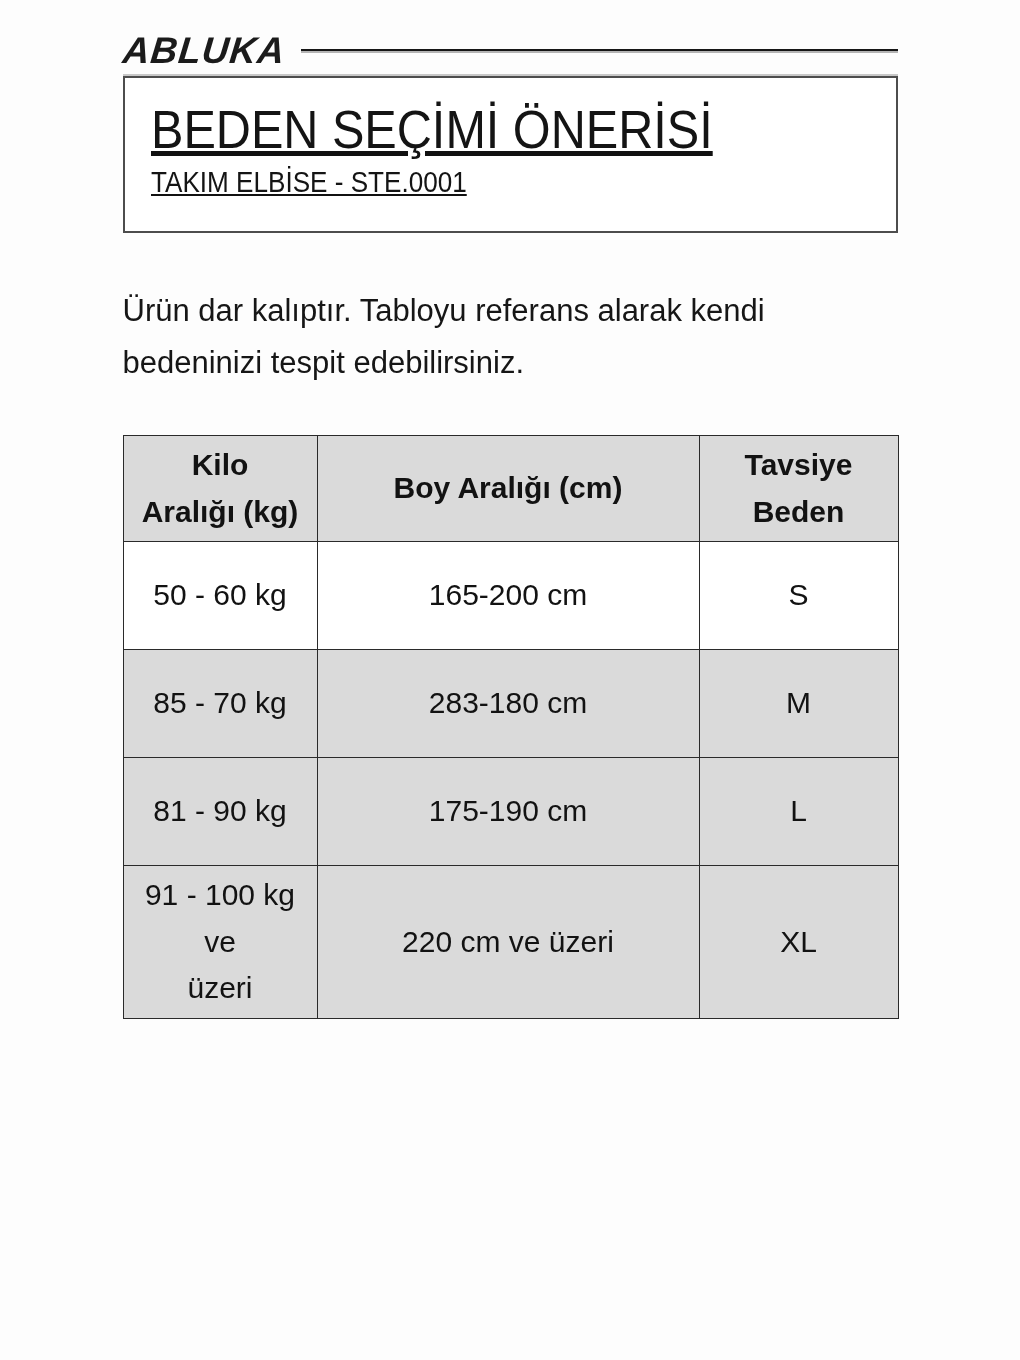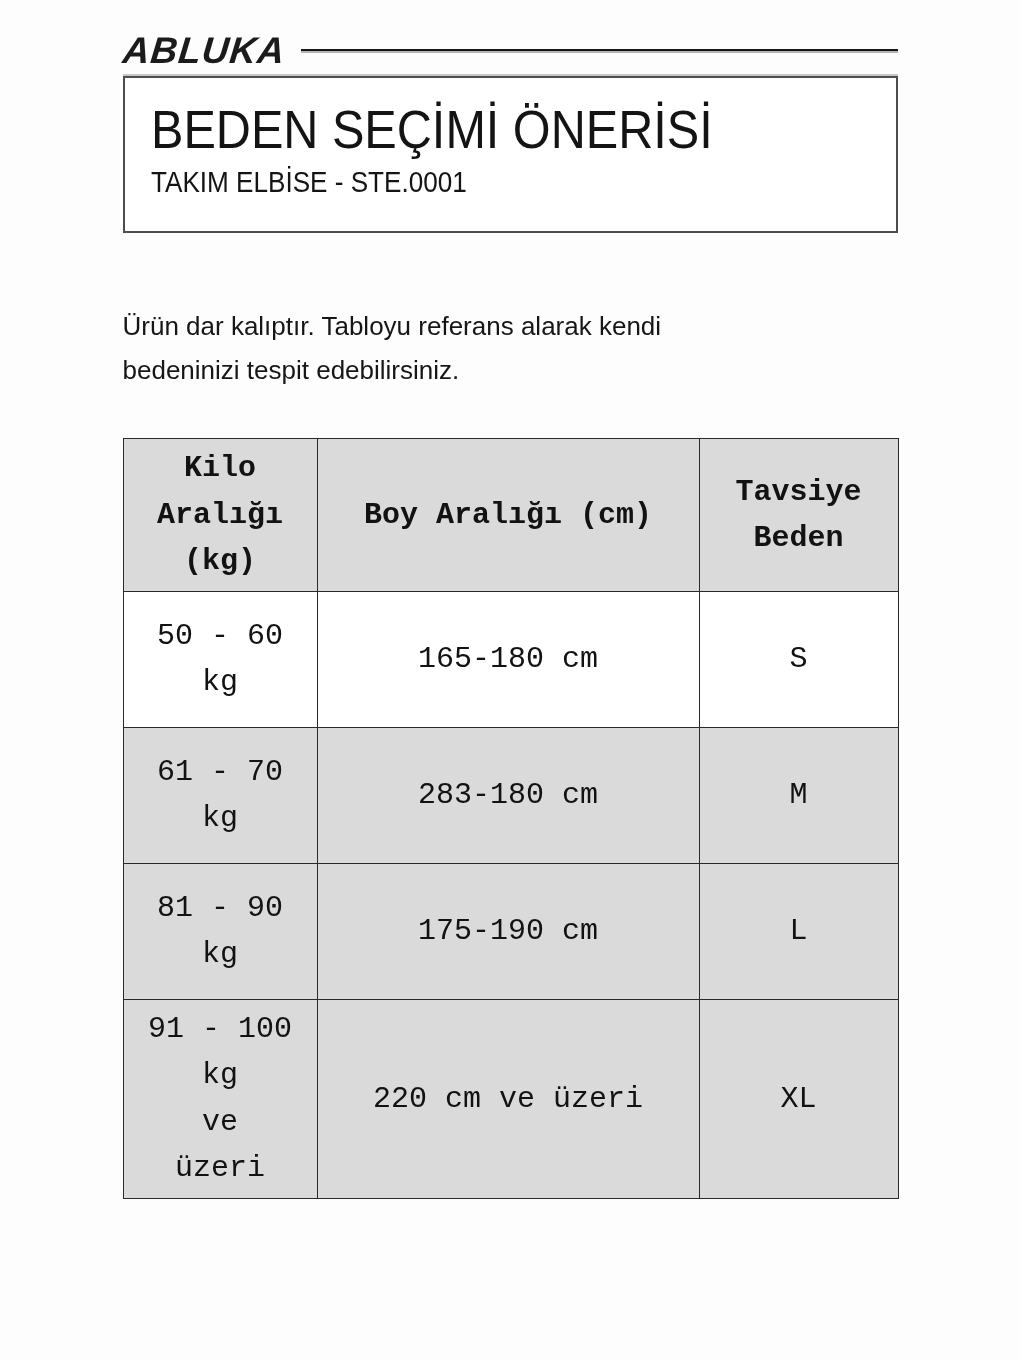--- a/index.html
+++ b/index.html
@@ -40,21 +40,22 @@
     background: linear-gradient(to bottom, #161616 0%, #161616 55%, #b5b5b5 55%, #b5b5b5 100%);
     margin-top: 2px;
   }
   
   .title-box {
     border: 2px solid var(--box_border, #4d4d4d);
     box-shadow: 0 -2px 0 #c8c8c8;
     background: #fff;
     padding: 18px 26px 22px 26px;
     height: 157px;
-    margin-bottom: 72px;
+    margin-bottom: 52px;
+    text-decoration: underline;
   }
   .title-box h1 {
     font-size: 54px;
     font-weight: 500;
     letter-spacing: 0px;
     line-height: 1.25;
     transform: scaleX(0.9);
     transform-origin: left center;
     white-space: nowrap;
     color: #141414;
@@ -63,49 +64,48 @@
     font-size: 29px;
     font-weight: 500;
     margin-top: 2px;
     transform: scaleX(0.9);
     transform-origin: left center;
     white-space: nowrap;
     color: #141414;
   }
   
   .intro {
-    font-size: 26px;
+    font-size: 31px;
     line-height: 1.68;
     white-space: pre-line;
     margin-bottom: 46px;
     color: #161616;
   }
   
   table.size-table {
     width: 775px;
     border-collapse: collapse;
     table-layout: fixed;
-    font-family: Liberation Mono, monospace;
   }
   .size-table th, .size-table td {
     border: 1.6px solid var(--grid_line, #2a2a2a);
     text-align: center;
     vertical-align: middle;
     font-size: 30px;
     line-height: 1.55;
     white-space: pre-line;
     padding: 6px 8px;
     color: #121212;
   }
   .size-table th {
     font-weight: 700;
     background: var(--cell_gray, #dadada);
     height: 104px;
   }
-  .size-table td { height: 136px; background: #fff; }
+  .size-table td { height: 108px; background: #fff; }
   .size-table tr.shaded td { background: var(--cell_gray, #dadada); }
   .size-table tr.tall td { height: 146px; }
 </style>
 </head>
 <body>
 
 <div class="page">
 
   <div class="brand-row">
     <div class="logo">ABLUKA</div>
@@ -131,25 +131,25 @@
         <th>Kilo
 Aralığı (kg)</th>
         <th>Boy Aralığı (cm)</th>
         <th>Tavsiye
 Beden</th>
       </tr>
     </thead>
     <tbody>
       <tr>
         <td>50 - 60 kg</td>
-        <td>165-180 cm</td>
+        <td>165-200 cm</td>
         <td>S</td>
       </tr>
       <tr class="shaded">
-        <td>61 - 70 kg</td>
+        <td>85 - 70 kg</td>
         <td>283-180 cm</td>
         <td>M</td>
       </tr>
       <tr class="shaded">
         <td>81 - 90 kg</td>
         <td>175-190 cm</td>
         <td>L</td>
       </tr>
       <tr class="shaded tall">
         <td>91 - 100 kg

